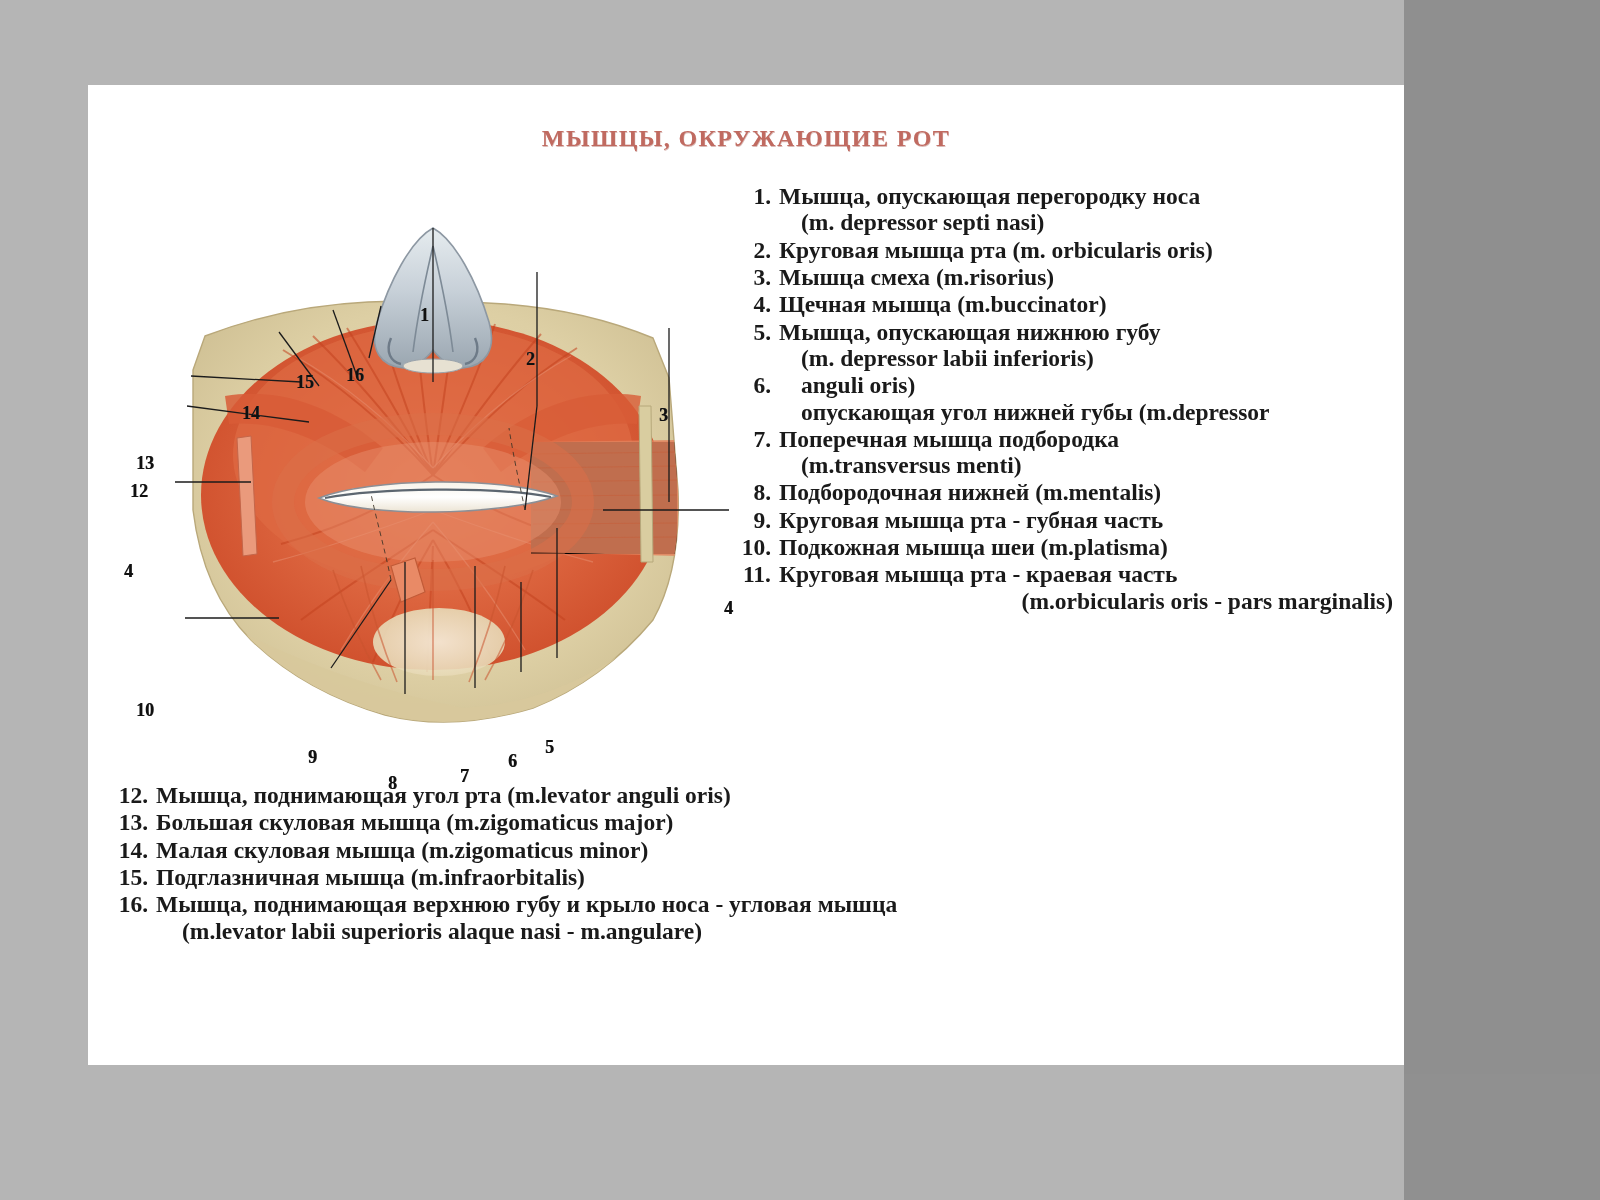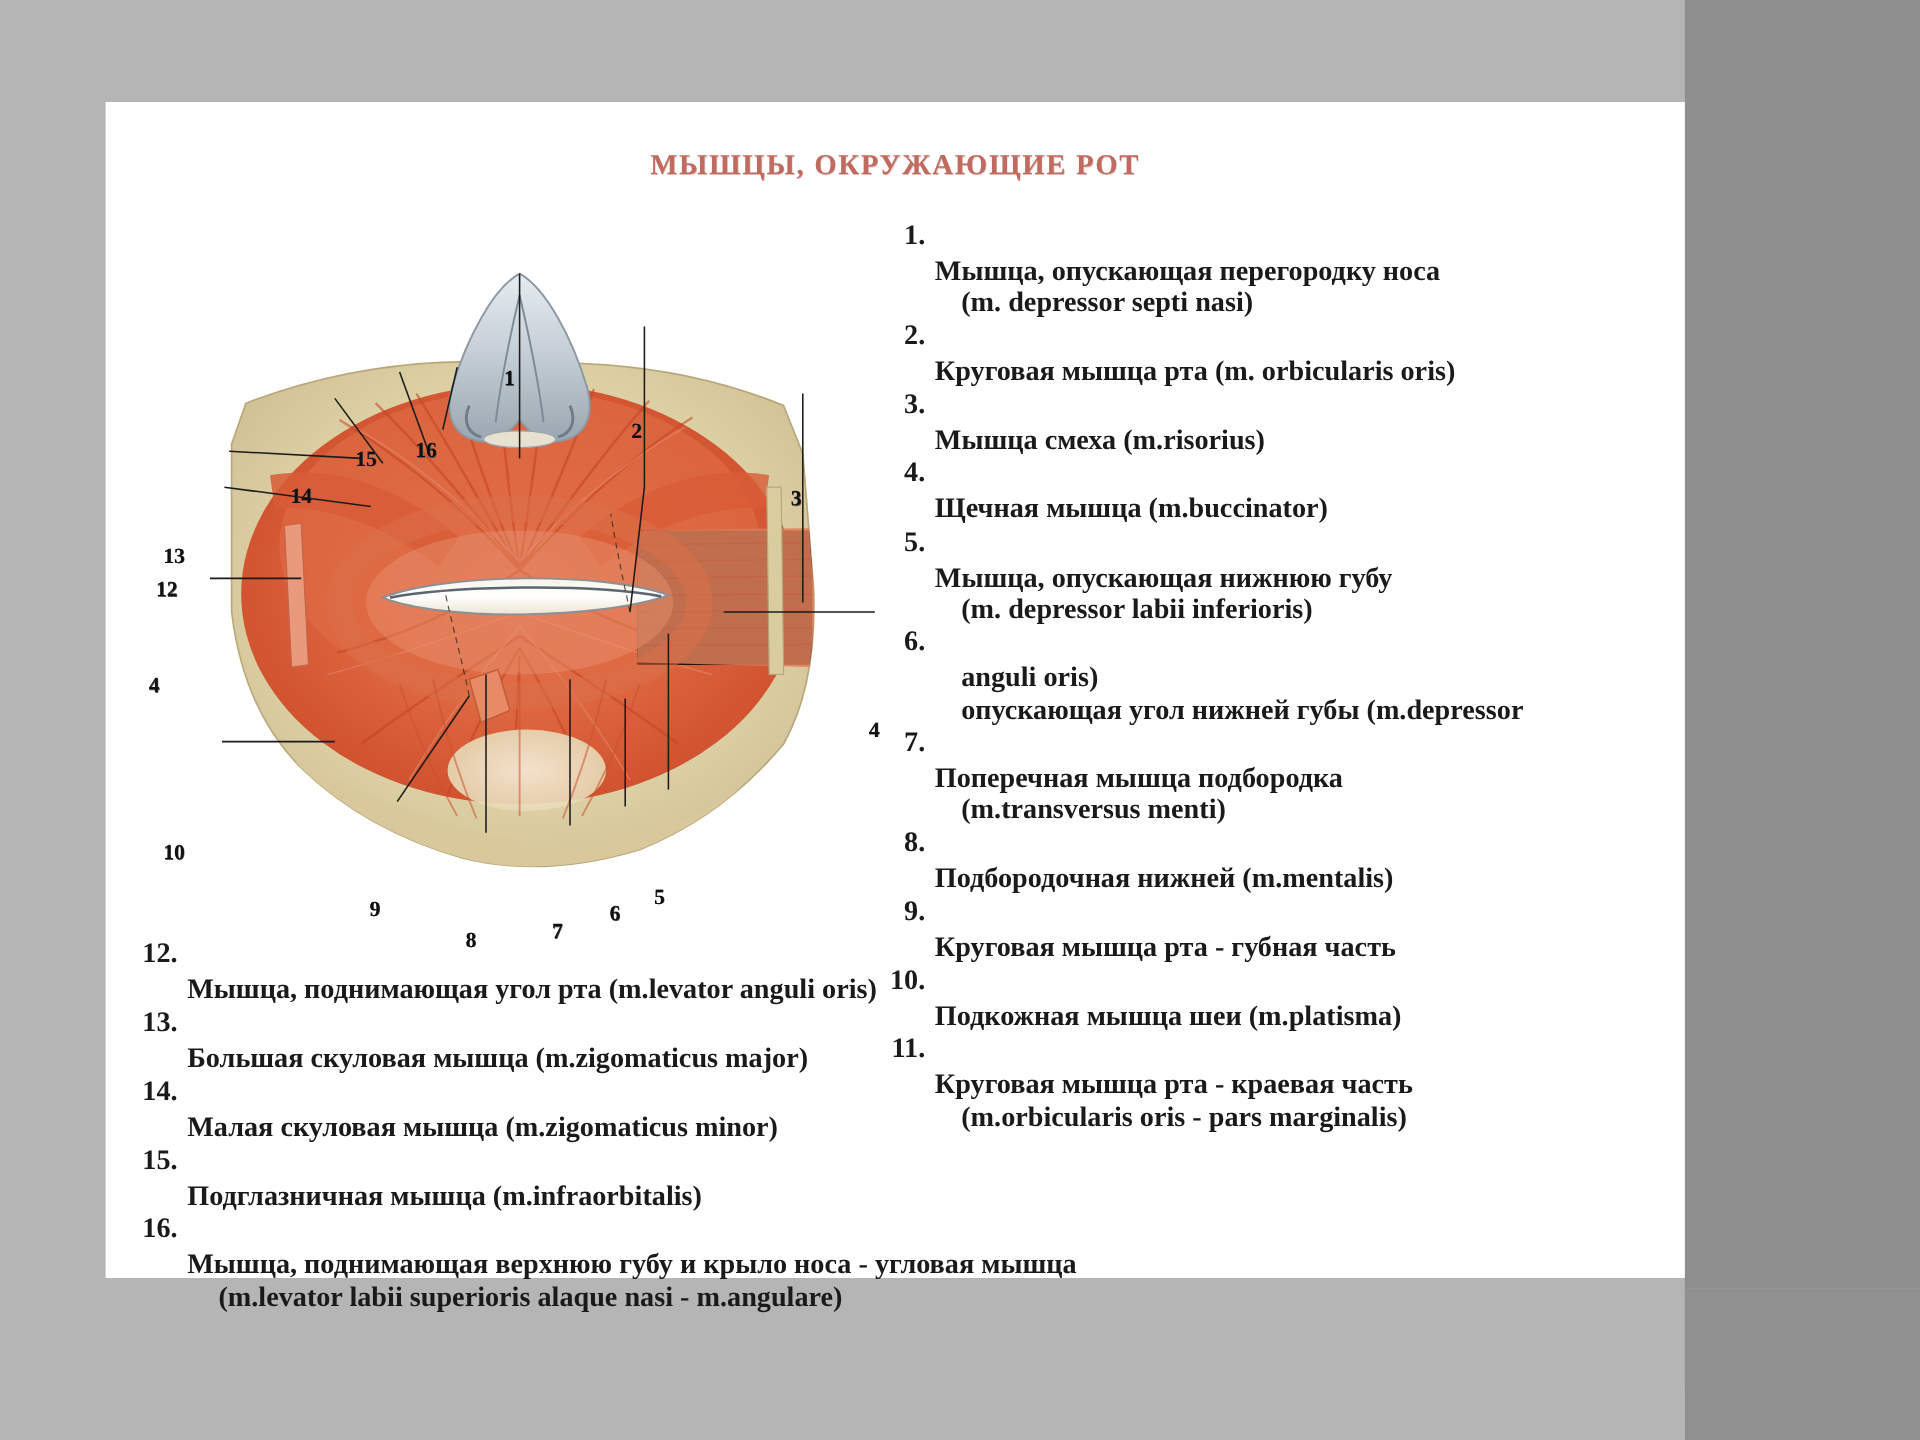--- a/index.html
+++ b/index.html
@@ -81,24 +81,24 @@
     margin-bottom:1px;
     font-family:"Liberation Serif", serif;
   }
   .li .n {
     flex:0 0 auto;
     text-align:right;
     margin-right:8px;
   }
   #legend-right .li .n { width:38px; }
   #legend-bottom .li .n { width:46px; }
-  .li .txt { flex:1 1 auto;margin-top:30px; }
+  .li .txt { flex:1 1 auto; }
   .li .txt .l2 { display:block; padding-left:26px; }
   #legend-right .li .txt .l2 { padding-left:22px; }
-  .li.ind .txt .l2 { padding-left:44px; }
+  .li.ind .txt .l2 { padding-left:44px;text-align:right; }
 </style>
 </head>
 <body>
 
 <div id="bg-light"></div>
 <div id="bg-dark-right"></div>
 <div id="bg-dark-bottom"></div>
 <div id="bg-dark-strip"></div>
 
 <div id="slide">

